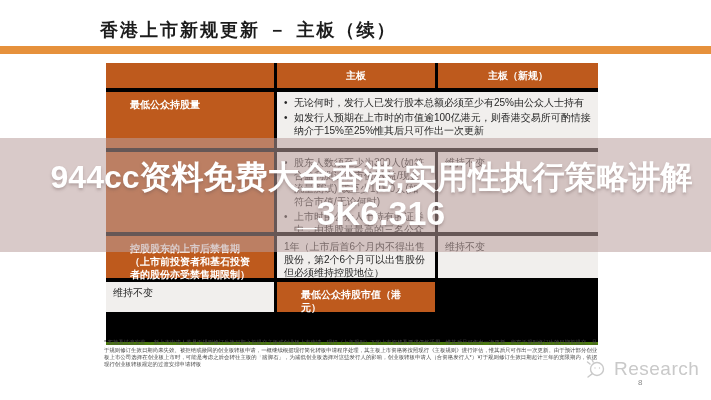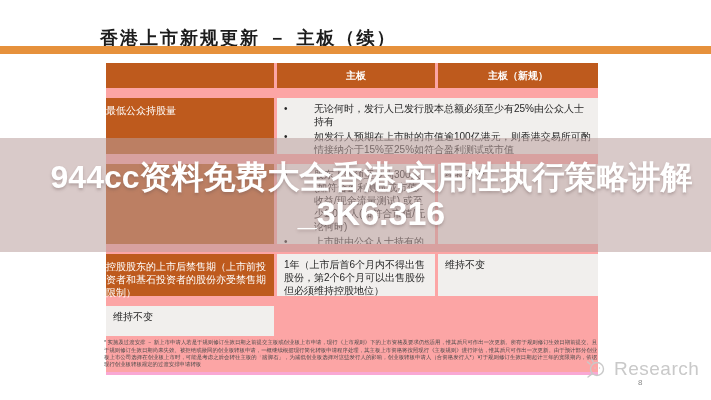--- a/index.html
+++ b/index.html
@@ -2,39 +2,39 @@
 <html><head>
 <meta charset="utf-8">
 <style>
   * { margin:0; padding:0; box-sizing:border-box; }
   html,body { width:711px; height:400px; }
   body { font-family:"Liberation Sans", sans-serif; background:#ffffff; position:relative; overflow:hidden; }
 
   .slide { position:absolute; inset:0; background:#ffffff; }
 
   .title { position:absolute; left:100px; top:18px; font-size:18px; font-weight:bold;
-           color:#1c1c1c; letter-spacing:2px; font-family:"DejaVu Serif", serif;margin-top:8px; }
+           color:#1c1c1c; letter-spacing:2px; font-family:"DejaVu Serif", serif; }
 
   .accent-bar { position:absolute; left:0; top:46px; width:711px; height:8px; background:#E6913C; }
 
   .rules-table { position:absolute; left:106px; top:63px; width:492px;
                  display:grid; grid-template-columns:168px 158px 160px;
                  grid-template-rows:25px 56px 80px 42px 30px 26px;
-                 gap:10px 3px; background:#fca5a5; border-bottom:3px solid #f9a8d4; }
+                 gap:4px 3px; background:#000000; border-bottom:3px solid #4d7c0f; }
 
   .th { background:#BE5A1D; color:#ffffff; font-size:10px; font-weight:bold;
         display:flex; align-items:center; justify-content:center; }
-  .label { background:#BE5A1D; color:#ffffff; font-size:10px; font-weight:normal;
-           padding:6px 0; line-height:13px; }
+  .label { background:#BE5A1D; color:#ffffff; font-size:10px; font-weight:bold;
+           padding:6px 24px; line-height:13px; }
   .cell { background:#F1EFED; color:#262626; font-size:10px; line-height:13px;
           padding:4px 7px; overflow:hidden; }
   .cell.merged { grid-column:2 / 4; }
   .bullet { display:flex; margin-bottom:2px; }
   .bullet .dot { width:10px; flex:0 0 10px; }
-  .bullet .bt { flex:1;margin-left:20px; }
+  .bullet .bt { flex:1; }
   .highlight { color:#C00000; text-decoration:underline; }
 
   .footnote-wrap { position:absolute; left:104px; top:339px; width:494px; height:34px; overflow:visible; }
   .footnote { width:822px; transform:scale(0.6); transform-origin:top left;
               font-size:9px; line-height:12px; color:#4a4a4a; text-align:justify; }
 
   .brand { position:absolute; left:584px; top:356px; display:flex; align-items:center; gap:4px; }
   .brand .logo-icon { width:26px; height:26px; }
   .brand .logo-text { font-size:19px; color:#c9c9c9; letter-spacing:0.5px; }
   .page-number { position:absolute; left:638px; top:378px; font-size:8px; color:#8a8a8a; }
@@ -63,21 +63,21 @@
     <div class="th">主板（新规）</div>
 
     <div class="label">最低公众持股量</div>
     <div class="cell merged">
       <div class="bullet">
         <span class="dot">•</span>
         <span class="bt">无论何时，发行人已发行股本总额必须至少有25%由公众人士持有</span>
       </div>
       <div class="bullet">
         <span class="dot">•</span>
-        <span class="bt">如发行人预期在上市时的市值逾100亿港元，则香港交易所可酌情接纳介于15%至25%如符合盈利测试或市值</span>
+        <span class="bt">如发行人预期在上市时的市值逾100亿港元，则香港交易所可酌情接纳介于15%至25%惟其后只可作出一次更新</span>
       </div>
     </div>
 
     <div class="label"></div>
     <div class="cell">
       <div class="bullet">
         <span class="dot">•</span>
         <span class="bt">股东人数须至少为300人(如符合盈利测试或市值/收益/现金流量测试) 或至少1,000人(如符合市值/无论何时)</span>
       </div>
       <div class="bullet">
@@ -86,20 +86,21 @@
       </div>
     </div>
     <div class="cell">维持不变</div>
 
     <div class="label">控股股东的上市后禁售期（上市前投资者和基石投资者的股份亦受禁售期限制）</div>
     <div class="cell">1年（上市后首6个月内不得出售股份，第2个6个月可以出售股份但必须维持控股地位）</div>
     <div class="cell">维持不变</div>
 
     <div class="cell">维持不变</div>
 
+    <div class="label">最低公众持股市值（港元）</div>
   </div>
 
   <div class="footnote-wrap">
     <div class="footnote">* 实施及过渡安排 － 新上市申请人若是于规则修订生效日期之前提交主板或创业板上市申请，现行《上市规则》下的上市资格及要求仍然适用，惟其后只可作出一次更新。所有于规则修订生效日期前提交、且于规则修订生效日期尚未失效、被拒绝或撤回的创业板转板申请，一概继续根据现行简化转板申请程序处理，其主板上市资格将按照现行《主板规则》进行评估，惟其后只可作出一次更新。由于预计部分创业板上市公司选择在创业板上市时，可能是考虑之后会转往主板的「踏脚石」，为减低创业板选择对这些发行人的影响，创业板转板申请人（合资格发行人*）可于规则修订生效日期起计三年的宽限期内，依据现行创业板转板规定的过渡安排申请转板</div>
   </div>
 
   <div class="brand">
     <svg class="logo-icon" viewBox="0 0 26 26">
       <g fill="none" stroke="#c9c9c9" stroke-width="1.4" stroke-linecap="round">
         <circle cx="13" cy="13" r="6.5"></circle>

